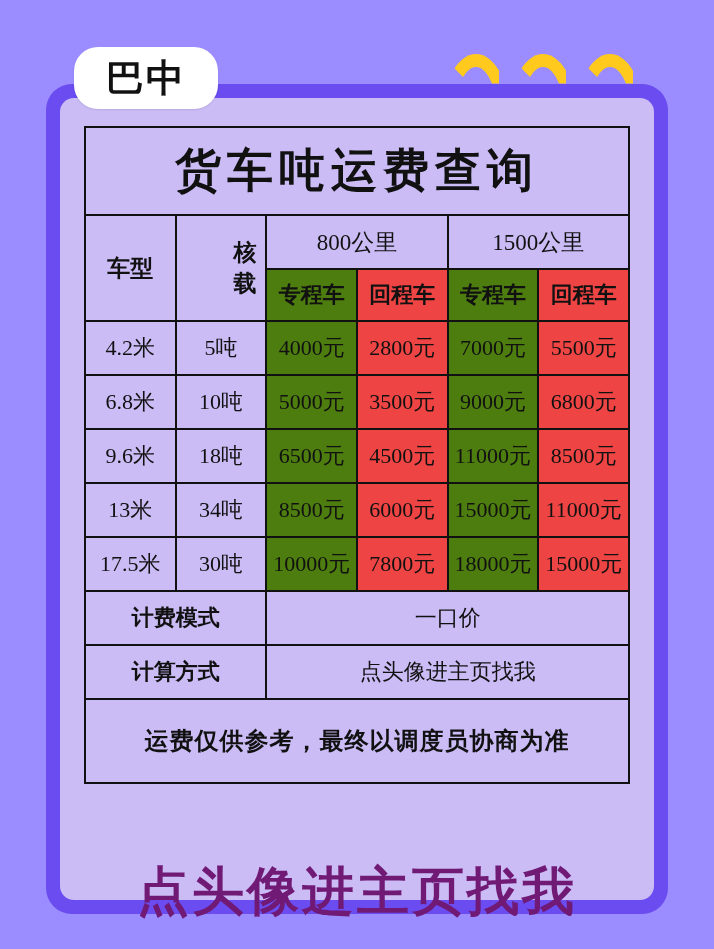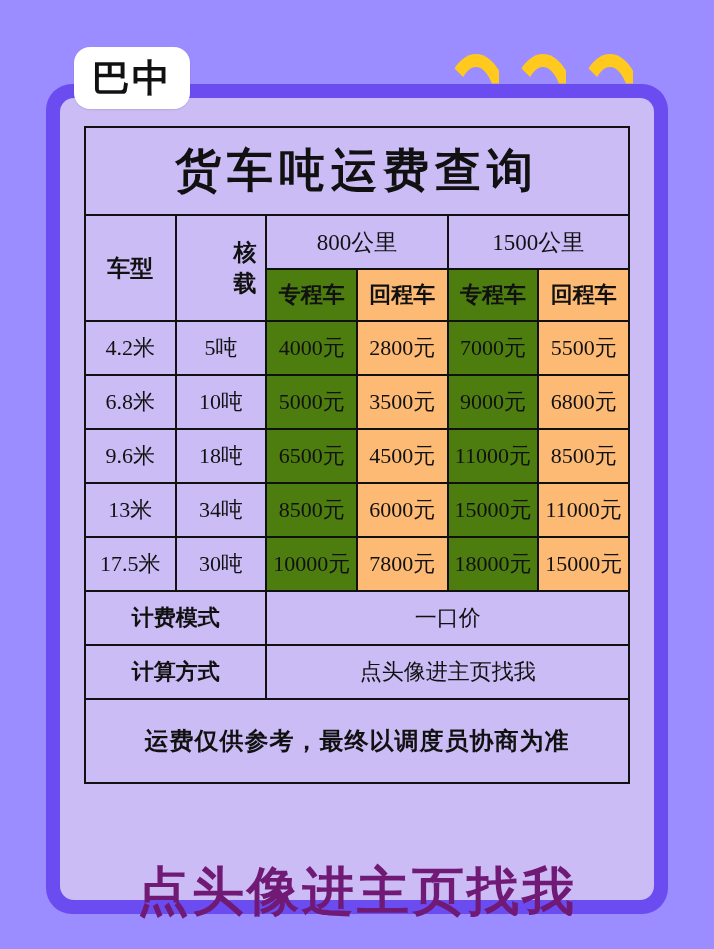--- a/index.html
+++ b/index.html
@@ -36,24 +36,24 @@
   }
   .arc.a1 { left: 0px;  top: 2px; }
   .arc.a2 { left: 67px; top: 2px; }
   .arc.a3 { left: 134px; top: 2px; }
 
   
   .city-tag {
     position: absolute;
     left: 74px;
     top: 47px;
-    width: 116px;
+    width: 144px;
     height: 62px;
     background: #FFFFFF;
-    border-radius: 16px;
+    border-radius: 24px;
     display: flex;
     align-items: center;
     justify-content: center;
     z-index: 10;
     box-shadow: 0 1px 2px rgba(0,0,0,0.10);
   }
   .city-tag span {
     font-family: "Liberation Sans", sans-serif;
     font-weight: bold;
     font-size: 38px;
@@ -113,21 +113,21 @@
   .hdr-type {
     height: 50px;
     font-size: 22px;
     font-weight: bold;
   }
   .hdr-side {
     font-size: 23px;
     font-weight: bold;
   }
   .cell-yellow { background: #4d7c0f; }
-  .cell-pink   { background: #fdba74; }
+  .cell-pink   { background: #ef4444; }
   .row-cell {
     height: 52px;
     font-size: 22px;
   }
   .row-cell.money { font-weight: normal; font-size: 22px; }
   .label-cell {
     font-size: 21px;
     font-weight: bold;
     border-radius: 7px;
   }

